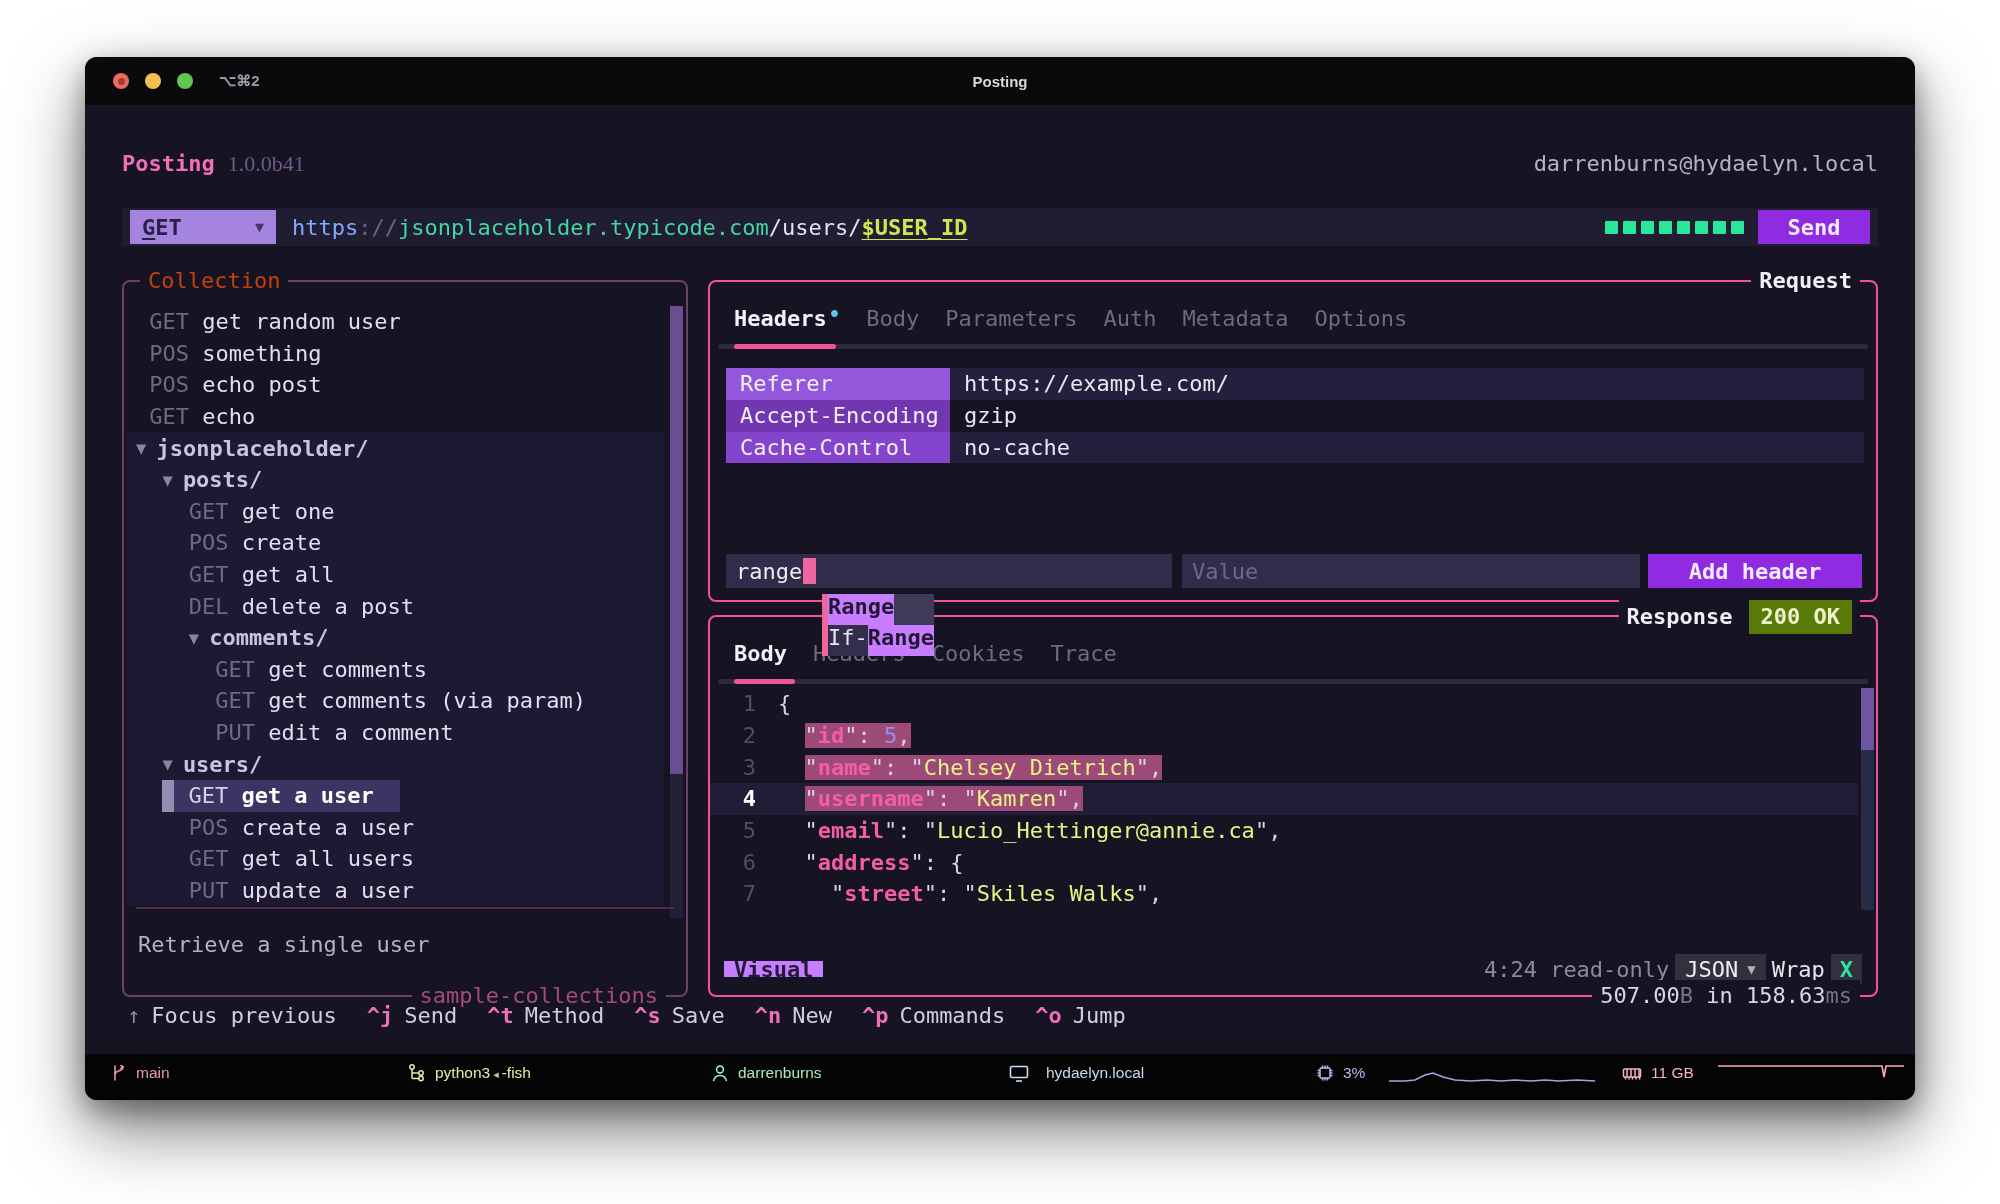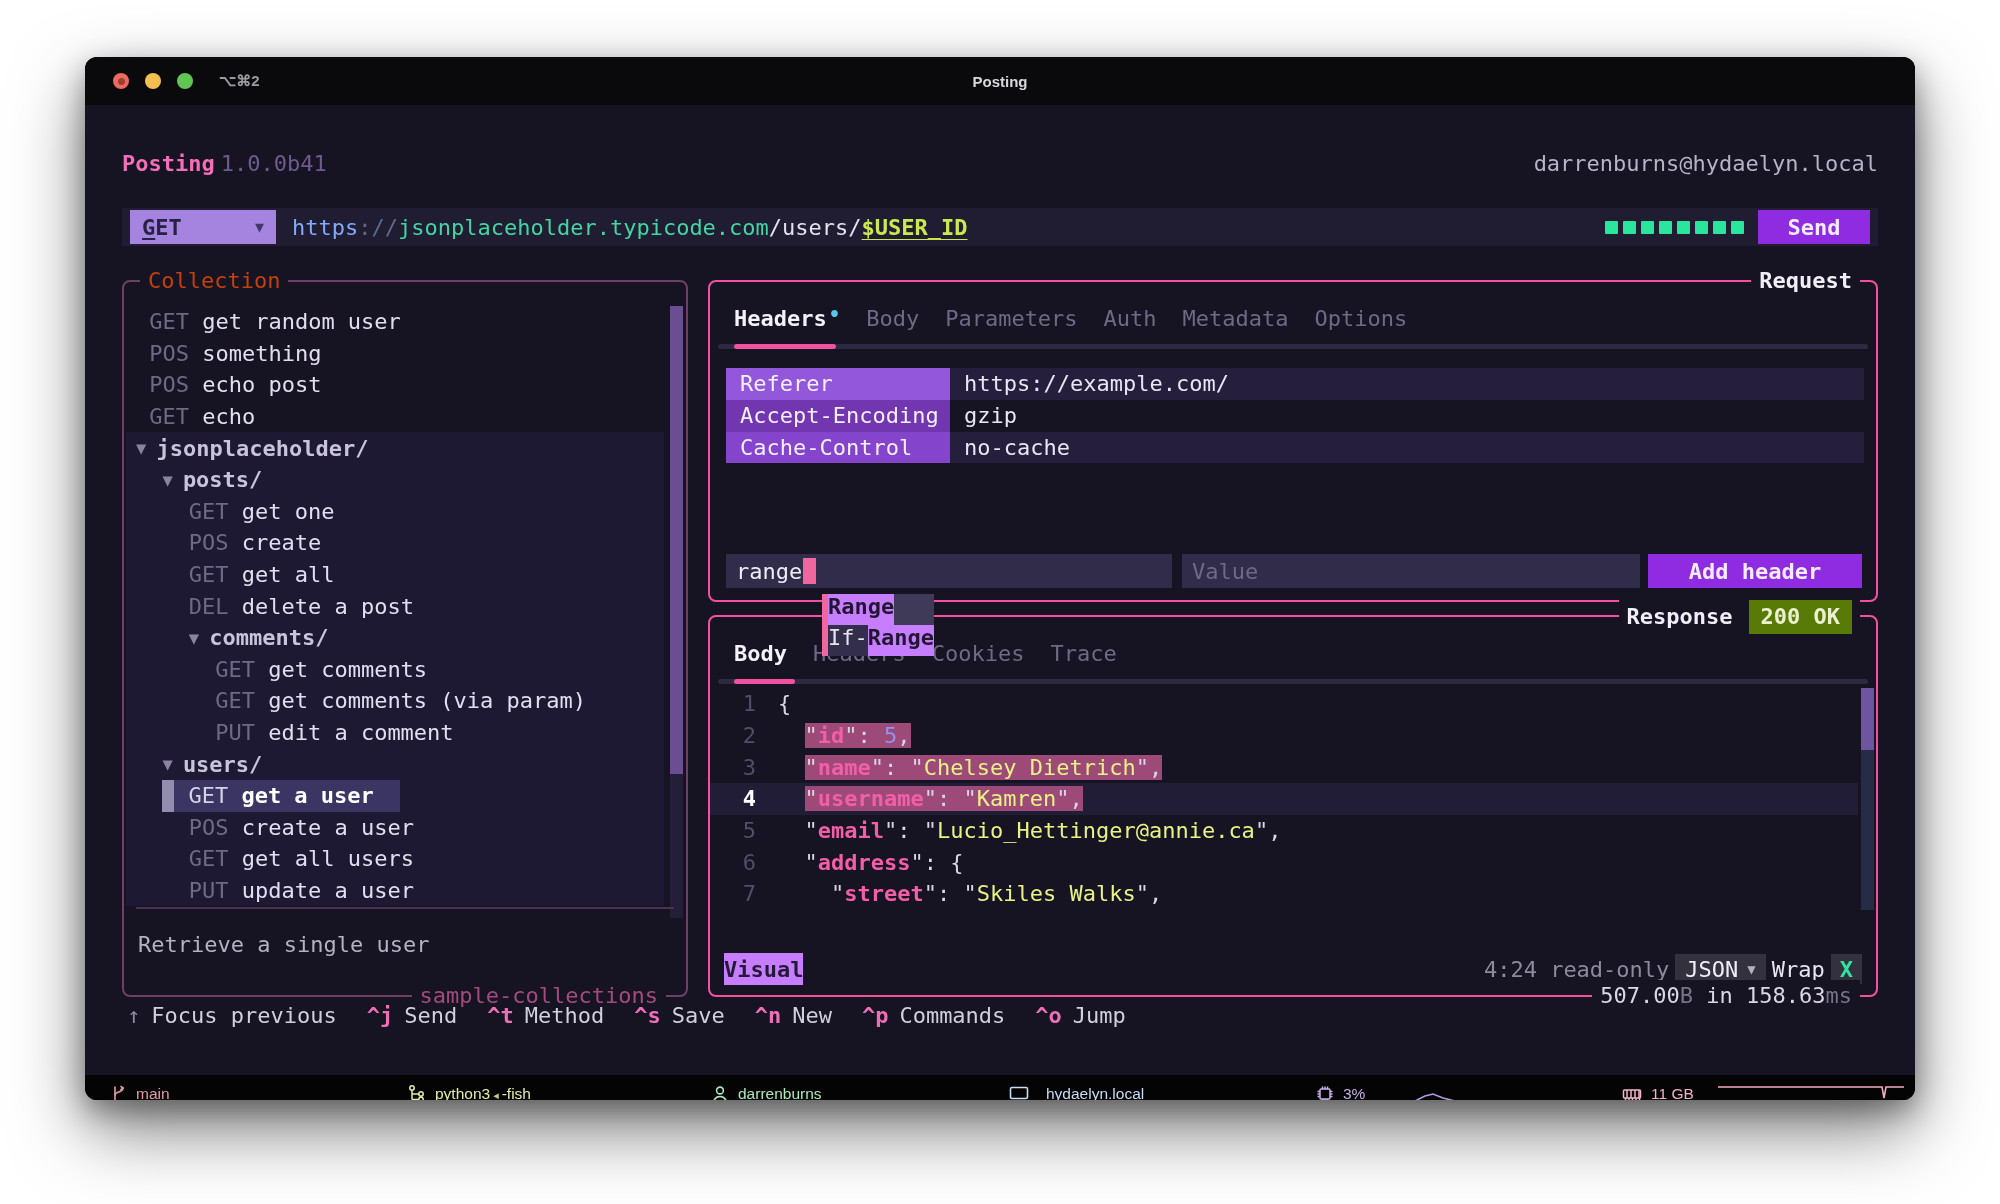--- a/index.html
+++ b/index.html
@@ -21,21 +21,21 @@
   .tb-shortcut { margin-left:26px; color:#9b9aa2; font:700 15px "Liberation Sans",sans-serif; }
   .tb-title { position:absolute; left:0; right:0; text-align:center; color:#d8d8dc;
               font:700 15px "Liberation Sans",sans-serif; pointer-events:none; }
 
   
   .terminal { position:absolute; top:48px; bottom:38px; left:0; right:0; background:#161322;
               font-size:22px; color:#e2def0; }
 
   .app-header { position:absolute; top:46px; left:37px; right:37px; display:flex; justify-content:space-between; }
   .app-name { color:#f46fb8; font-weight:bold; }
-  .app-version { color:#6f5b8e; margin-left:6px; }
+  .app-version { color:#6f5b8e; margin-left:13px;font-family:Liberation Serif, serif; }
   .user-host { color:#b7b3c6; }
 
   
   .url-bar { position:absolute; top:103px; left:37px; right:37px; height:38px; background:#201c31;
              display:flex; align-items:center; }
   .method-select { width:146px; height:34px; margin-left:8px; background:#a584e0; color:#262145;
                    font-weight:bold; display:flex; align-items:center; justify-content:space-between;
                    padding:0 12px; cursor:pointer; }
   .method-label u { text-underline-offset:3px; }
   .method-caret { font-size:15px; color:#443768; }
@@ -126,40 +126,40 @@
   .code-row.active .ln { color:#ffffff; font-weight:bold; }
   .lc { margin-left:22px; }
   .tp { color:#dad6e6; } .tk { color:#f45ea9; font-weight:bold; }
   .ts { color:#e9f284; } .tn { color:#9193ee; }
   .tsel { background:#9d4a78; }
   .r-scroll { position:absolute; top:71px; right:2px; width:13px; height:222px; background:#272c46; }
   .r-thumb { width:100%; height:62px; background:#6d55a2; }
 
   .r-toolbar { position:absolute; left:14px; right:14px; bottom:10px; height:32px;
                display:flex; justify-content:space-between; align-items:center; }
-  .mode-badge { background:#c77dff; color:#241a38; font-weight:bold; height:32px;
-                display:flex; align-items:center; padding:0 0; }
+  .mode-badge { background:#c77dff; color:#241a38; font-weight:bold; height:16px;
+                display:flex; align-items:center; padding:0 10px; }
   .r-meta { display:flex; align-items:center; gap:6px; }
   .dim { color:#8d8a9c; }
   .chip { background:#34313f; color:#f0edf7; height:30px; display:flex; align-items:center;
           gap:9px; padding:0 10px; cursor:pointer; }
   .chip-caret { font-size:14px; color:#b3b0c0; }
   .wrap-label { color:#e8e5f0; }
   .wrap-x { color:#2fe3a2; font-weight:bold; padding:0 9px; }
   .sw { color:#dad6e6; } .sd { color:#77738a; }
 
   
   .footer-keys { position:absolute; top:898px; left:42px; display:flex; gap:30px; }
   .fk { display:flex; gap:11px; cursor:pointer; }
   .fk-key { color:#f06eb8; font-weight:bold; }
   .fk-key.muted { color:#8f8aa0; font-weight:normal; }
   .fk-label { color:#d2cedd; }
 
   
-  .statusbar { position:absolute; left:0; right:0; bottom:0; height:25px; background:#040405;
+  .statusbar { position:absolute; left:0; right:0; bottom:0; height:46px; background:#040405;
                font-family:"Liberation Sans",sans-serif; font-size:15.5px; }
   .sb-seg { position:absolute; top:0; height:38px; display:flex; align-items:center; gap:8px; }
   .sb-seg svg { display:block; }
   #sb-main { left:25px;  color:#e59aa6; }
   #sb-shell { left:322px; color:#e7eda6; }
   #sb-user { left:625px; color:#abe9b8; }
   #sb-host { left:923px; color:#c6ddf4;gap:16px; }
   #sb-cpu  { left:1230px; color:#c9b0ea; }
   #sb-mem  { left:1536px; color:#f4b3ca; }
   .sb-sep { font-size:11px; margin:0 3px; opacity:.85; }

